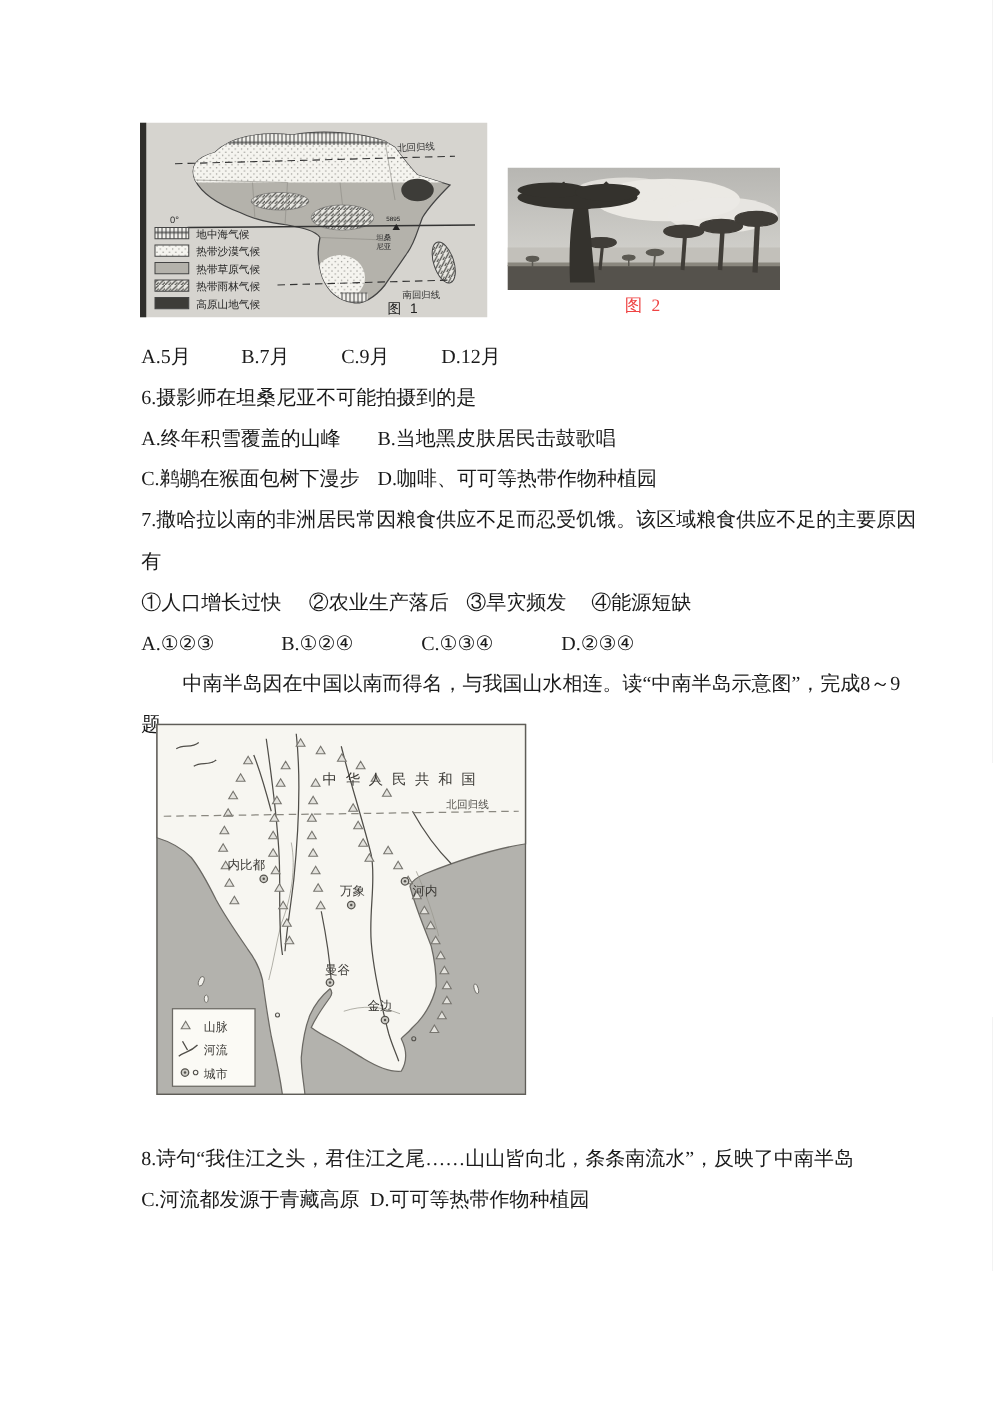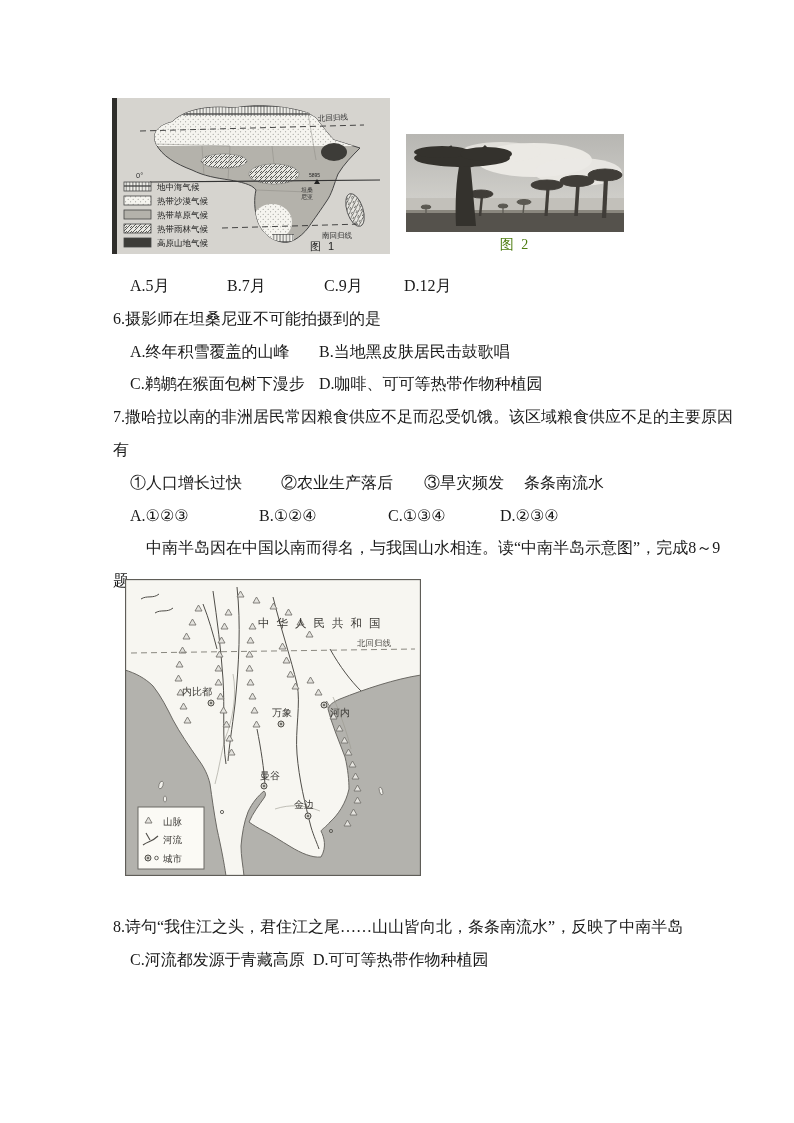--- a/index.html
+++ b/index.html
@@ -8,30 +8,30 @@
     margin:0 auto;overflow:hidden;
     font-family:"Liberation Serif","DejaVu Serif",serif;
     color:#1a1a1a;
   }
   
   .figures{position:absolute;top:0;left:0;width:794px;height:270px;}
   .africa-fig{position:absolute;left:112px;top:98px;}
   .photo-fig{position:absolute;left:406px;top:134px;}
   .photo-caption{
     position:absolute;left:406px;top:236px;width:218px;text-align:center;
-    font-size:14px;letter-spacing:2px;color:#4d7c0f;
+    font-size:14px;letter-spacing:2px;color:#ef4444;
   }
   
   .content{
     position:absolute;left:113px;top:270px;width:622px;
     font-size:16px;line-height:32.8px;
   }
   .tline{white-space:nowrap;height:32.8px;overflow:visible;}
   .indent{padding-left:33px;font-family:Liberation Serif, serif;}
-  .col{display:inline-block;margin-left:17px;}
+  .col{display:inline-block;}
   .q5col{width:80px;}
   .q6col{width:189px;}
   .q7i1{width:134px;}
   .q7i2{width:126px;}
   .q7i3{width:100px;}
   .q7o{width:112px;}
   .q8col{width:183px;}
   .map-block{margin:-19px 0 23px 12px;}
   svg text{font-family:"Liberation Sans","DejaVu Sans",sans-serif;}
 </style>
@@ -186,21 +186,21 @@
     <div class="tline">
       <span class="col q6col">A.终年积雪覆盖的山峰</span><span>B.当地黑皮肤居民击鼓歌唱</span>
     </div>
     <div class="tline">
       <span class="col q6col">C.鹈鹕在猴面包树下漫步</span><span>D.咖啡、可可等热带作物种植园</span>
     </div>
 
     <div class="tline">7.撒哈拉以南的非洲居民常因粮食供应不足而忍受饥饿。该区域粮食供应不足的主要原因</div>
     <div class="tline">有</div>
     <div class="tline">
-      <span class="col q7i1">①人口增长过快</span><span class="col q7i2">②农业生产落后</span><span class="col q7i3">③旱灾频发</span><span>条条南流水</span>
+      <span class="col q7i1">①人口增长过快</span><span class="col q7i2">②农业生产落后</span><span class="col q7i3">③旱灾频发</span><span>④能源短缺</span>
     </div>
     <div class="tline">
       <span class="col q7o">A.①②③</span><span class="col q7o">B.①②④</span><span class="col q7o">C.①③④</span><span>D.②③④</span>
     </div>
 
     <div class="tline indent">中南半岛因在中国以南而得名，与我国山水相连。读“中南半岛示意图”，完成8～9</div>
     <div class="tline">题。</div>
 
     <div class="map-block">
       <svg width="296" height="297" viewBox="0 0 296 297">

